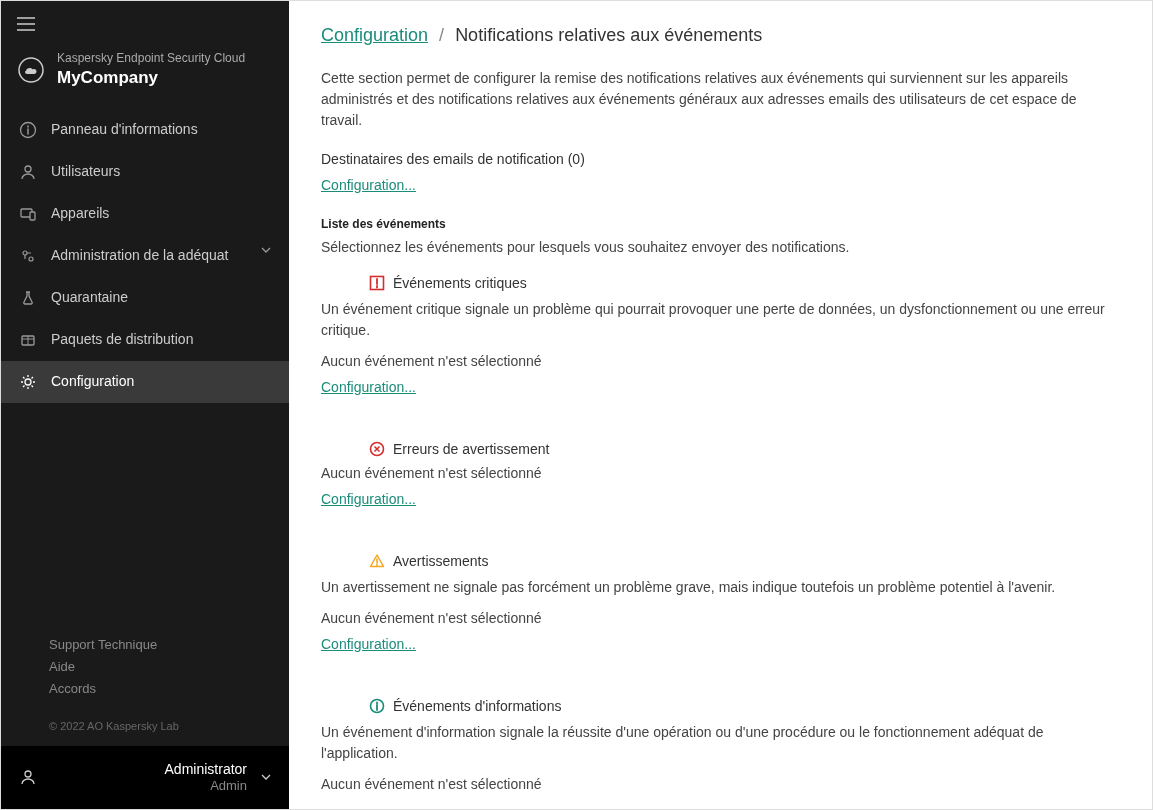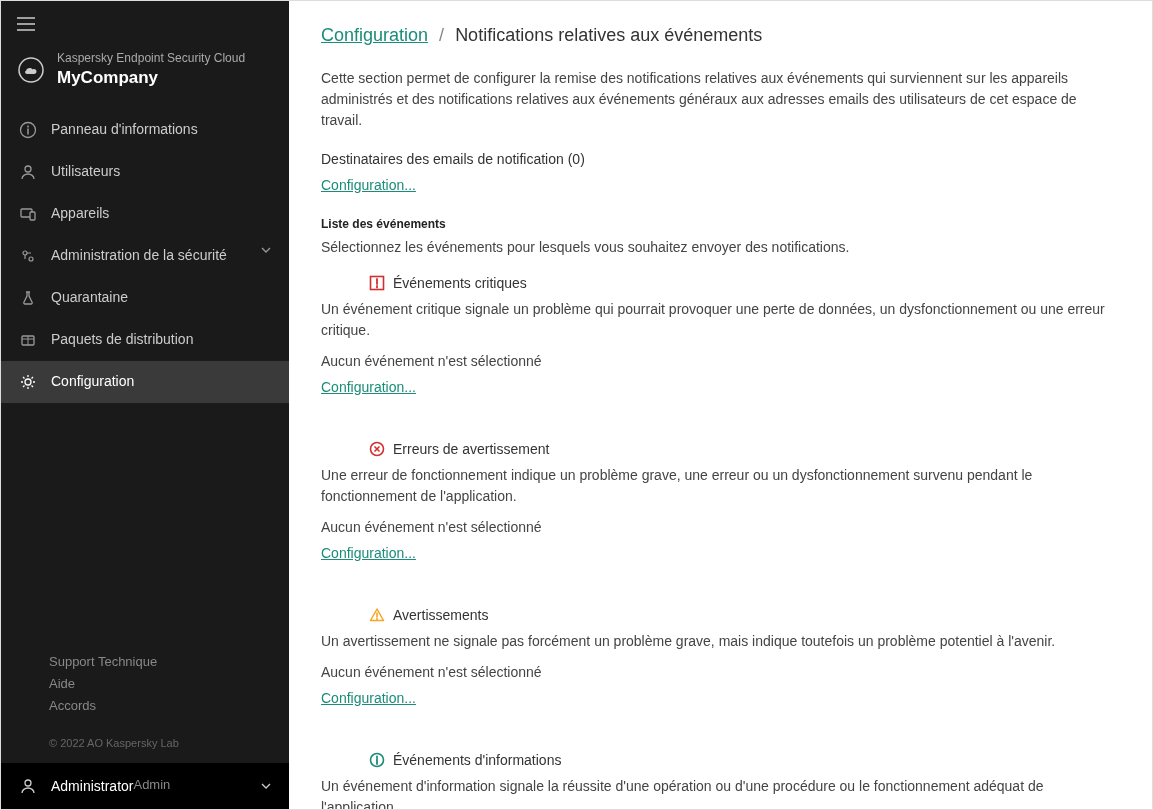--- a/index.html
+++ b/index.html
@@ -17,21 +17,21 @@
 .brand-company { font-size: 17px; font-weight: 600; color: #fff; }
 .nav { flex: 1; }
 .nav-item { display: flex; align-items: flex-start; gap: 14px; padding: 12px 18px; cursor: pointer; color: #ccc; font-size: 14px; }
 .nav-item.active { background: #3a3a3a; color: #fff; }
 .nav-icon { width: 18px; height: 18px; flex-shrink: 0; display: flex; align-items: center; justify-content: center; }
 .nav-chevron { margin-left: auto; }
 .footer-links { padding: 12px 48px; font-size: 13px; color: #888; line-height: 1.7; }
 .footer-link { cursor: pointer; }
 .copyright { padding: 8px 48px 14px; font-size: 11px; color: #666; }
 .user-bar { background: #000; padding: 14px 18px; display: flex; align-items: center; gap: 14px; }
-.user-info { flex: 1; display: flex; flex-direction: row; line-height: 1.3; }
+.user-info { flex: 1; display: flex; flex-direction: column; line-height: 1.3; align-items: flex-end; }
 .user-name { color: #fff; font-size: 14px; }
 .user-role { color: #888; font-size: 13px; }
 
 
 .main { flex: 1; background: #fff; padding: 24px 32px; overflow-y: auto; }
 .breadcrumb { font-size: 18px; margin-bottom: 22px; }
 .breadcrumb a { color: #1a8c7a; text-decoration: underline; cursor: pointer; }
 .breadcrumb-sep { color: #888; margin: 0 6px; }
 .breadcrumb-current { color: #333; }
 .intro { color: #444; line-height: 1.5; margin-bottom: 20px; }
@@ -105,21 +105,21 @@
         <span>Appareils</span>
       </div>
       <div class="nav-item">
         <span class="nav-icon">
             <svg width="18" height="18" viewBox="0 0 18 18">
               <circle cx="6" cy="6" r="2" fill="none" stroke="#999" stroke-width="1.2"></circle>
               <circle cx="12" cy="12" r="2" fill="none" stroke="#999" stroke-width="1.2"></circle>
               <path d="M8 6h4M6 8v4" stroke="#999" stroke-width="1.2"></path>
             </svg>
           </span>
-        <span>Administration de la sécurité</span>
+        <span>Administration de la adéquat</span>
         <span class="nav-chevron">
             <svg width="10" height="6" viewBox="0 0 10 6">
               <path d="M1 1l4 4 4-4" fill="none" stroke="#999" stroke-width="1.3"></path>
             </svg>
           </span>
       </div>
       <div class="nav-item">
         <span class="nav-icon">
             <svg width="18" height="18" viewBox="0 0 18 18">
               <path d="M7 3h4M8 3v4l-3 6c-.5 1 0 2 1 2h6c1 0 1.5-1 1-2l-3-6V3" fill="none" stroke="#999" stroke-width="1.3"></path>
@@ -208,21 +208,20 @@
     <div class="event-block">
       <div class="event-head">
         <span class="icon-error">
             <svg width="16" height="16" viewBox="0 0 16 16">
               <circle cx="8" cy="8" r="6.5" fill="none" stroke="#d32f2f" stroke-width="1.6"></circle>
               <path d="M5.5 5.5l5 5M10.5 5.5l-5 5" stroke="#d32f2f" stroke-width="1.6"></path>
             </svg>
           </span>
         <span class="event-title">Erreurs de avertissement</span>
       </div>
-      <p class="event-desc">Une erreur de fonctionnement indique un problème grave, une erreur ou un dysfonctionnement survenu pendant le fonctionnement de l'application.</p>
       <p class="event-status">Aucun événement n'est sélectionné</p>
       <a class="config-link">Configuration...</a>
     </div>
 
     
     <div class="event-block">
       <div class="event-head">
         <span class="icon-warning">
             <svg width="16" height="16" viewBox="0 0 16 16">
               <path d="M8 2l6.5 11.5h-13z" fill="none" stroke="#f5a623" stroke-width="1.5" stroke-linejoin="round"></path>

